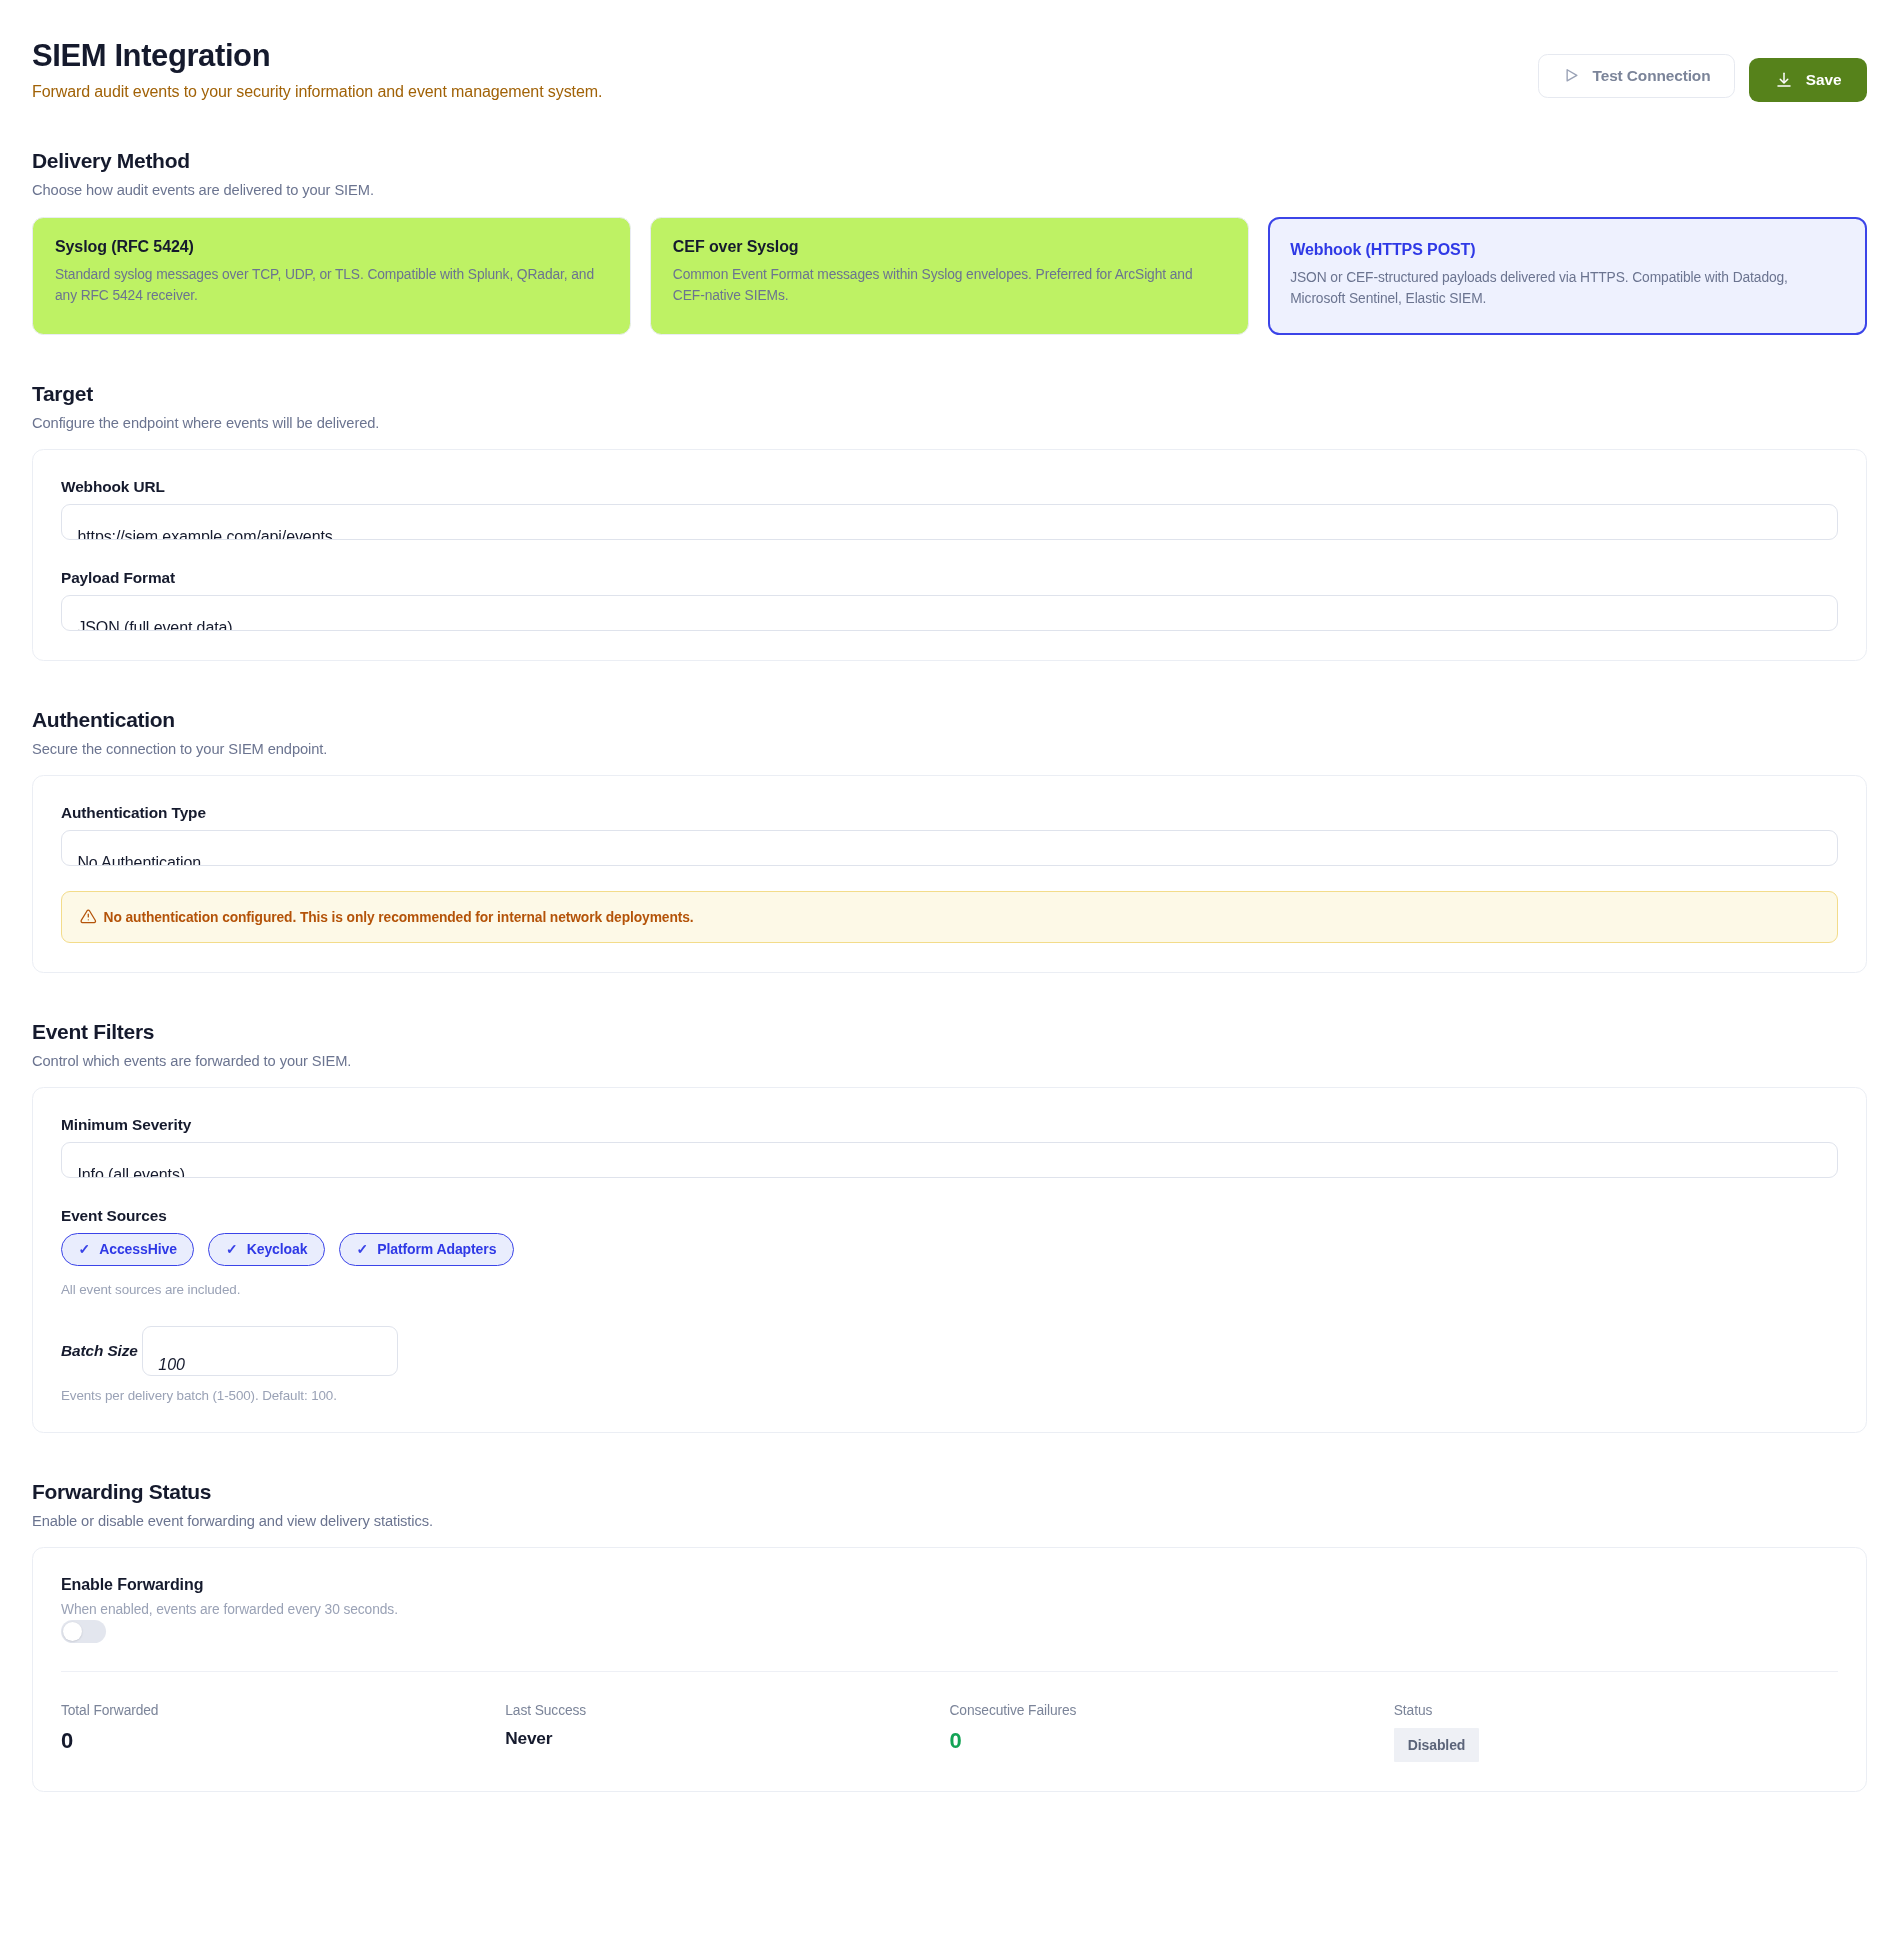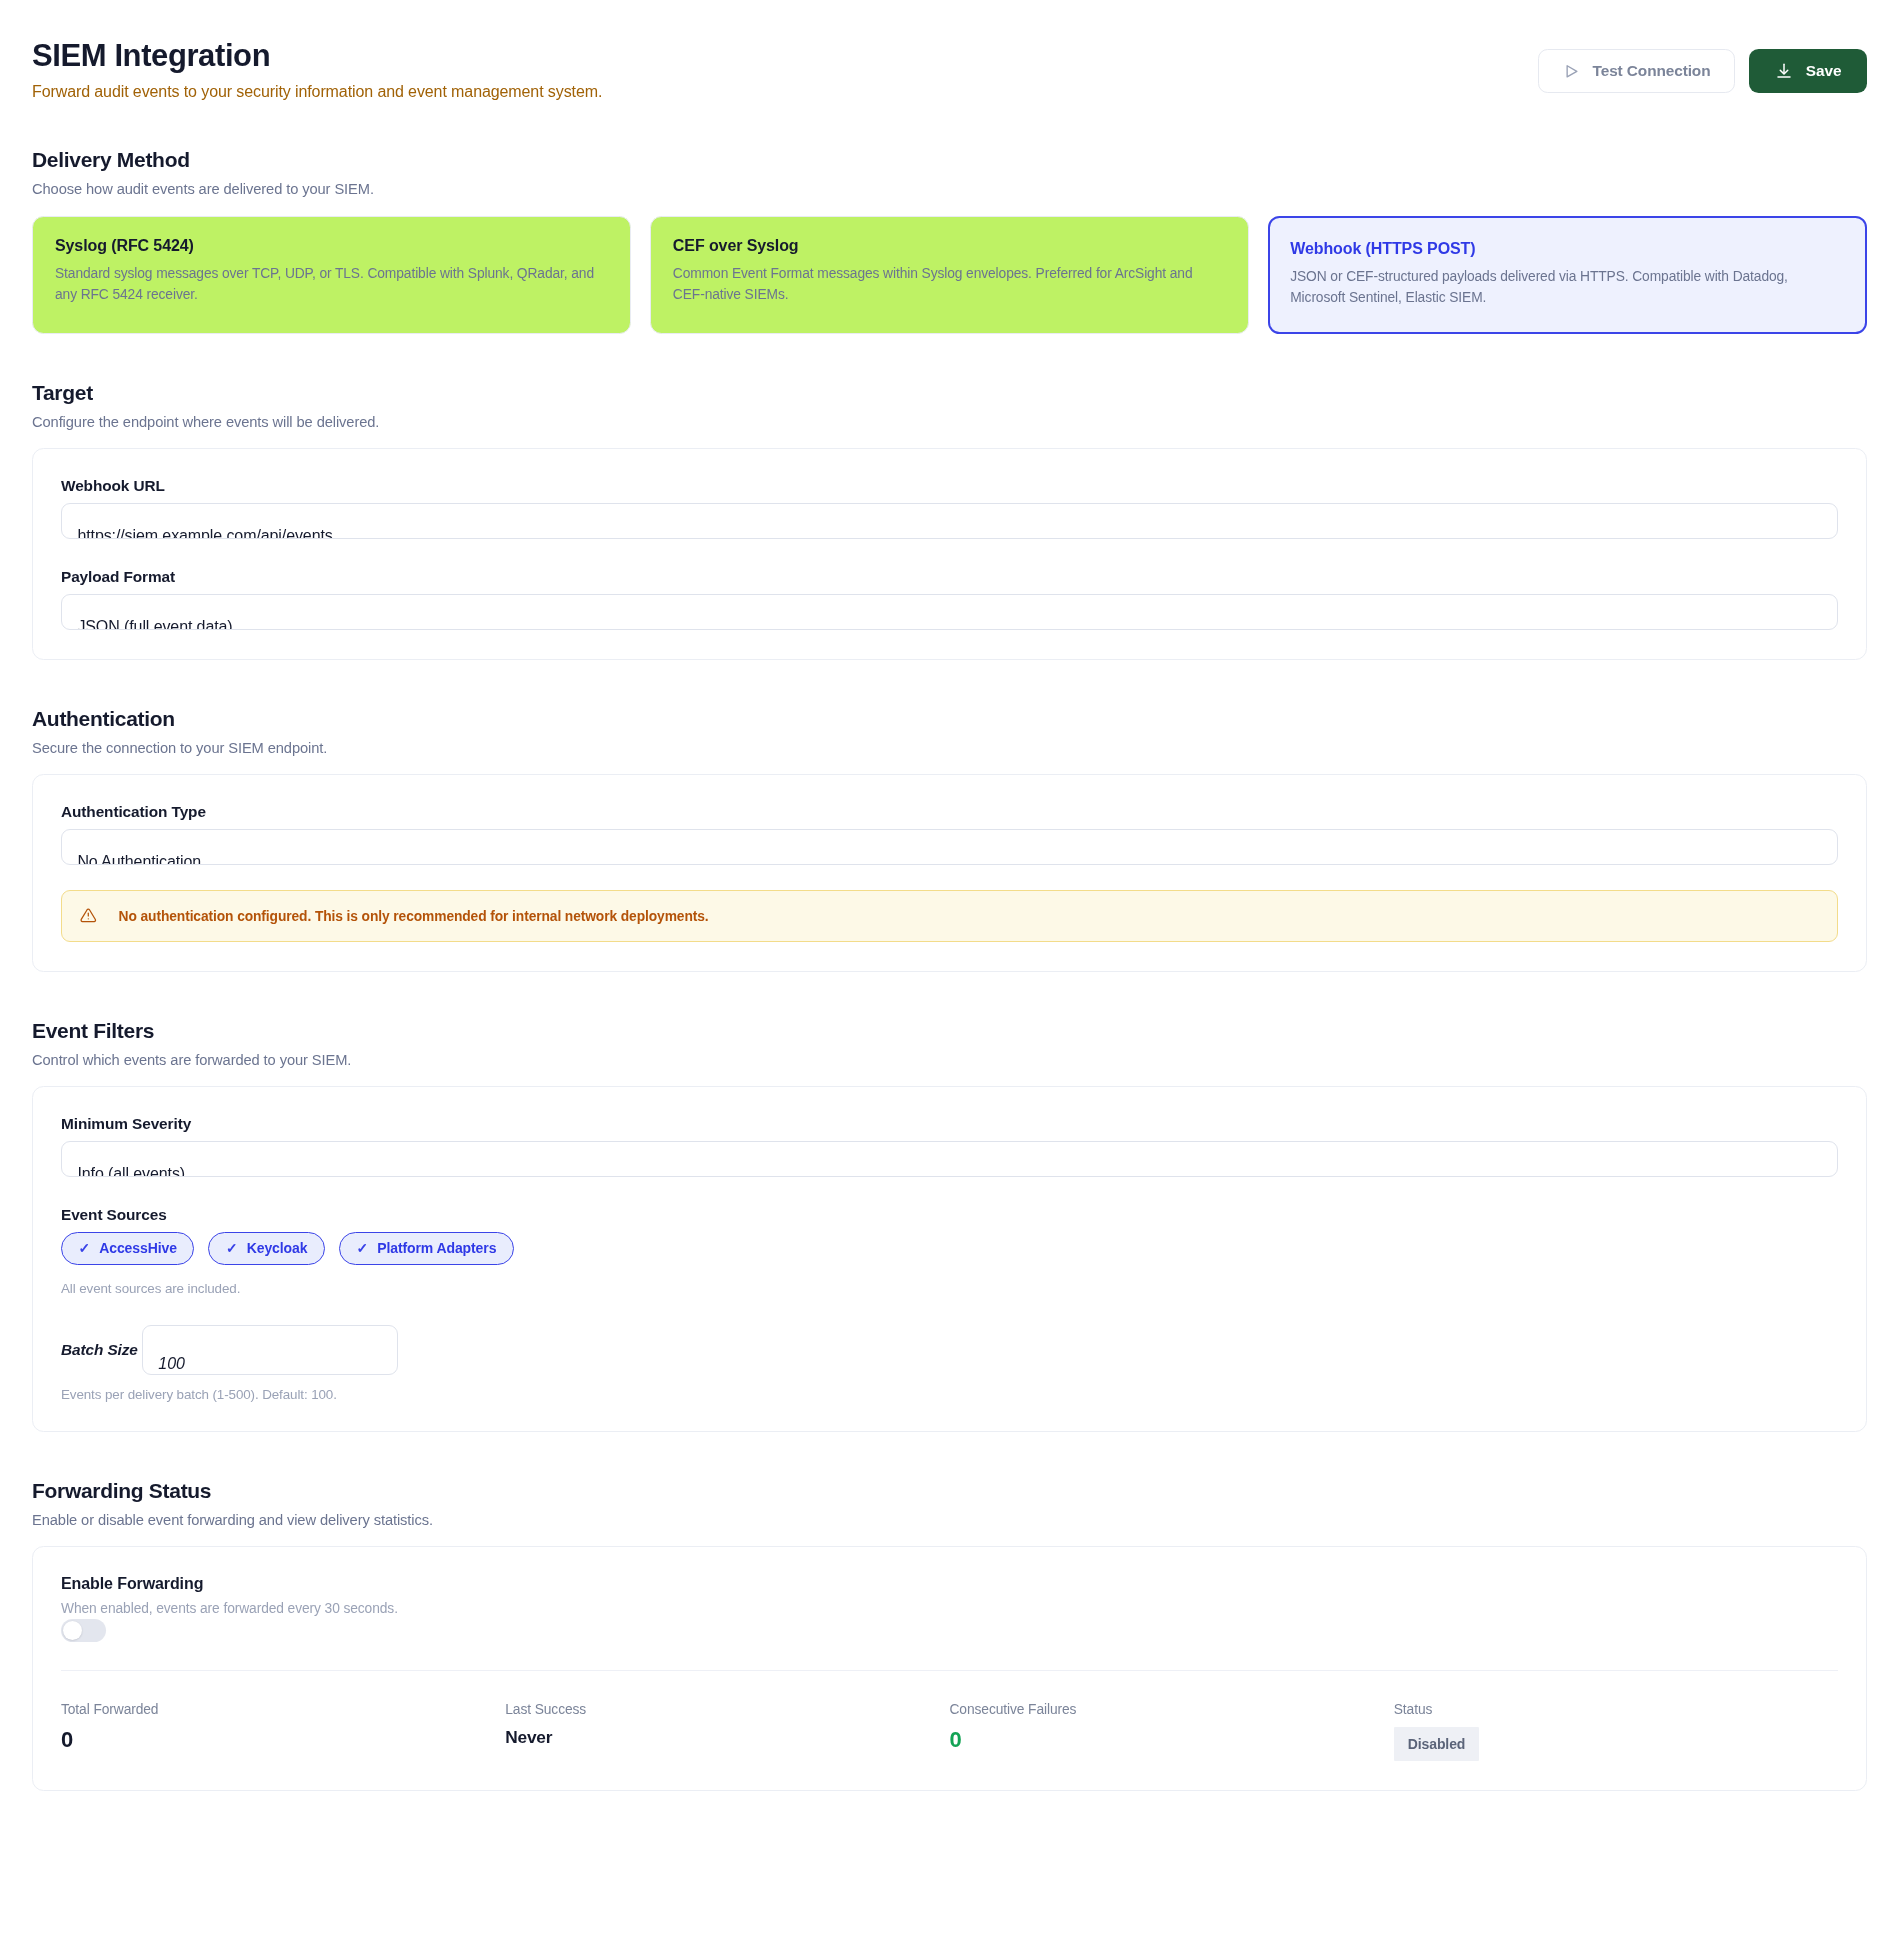--- a/index.html
+++ b/index.html
@@ -46,25 +46,26 @@
     cursor: pointer;
     white-space: nowrap;
   }
   .btn-ghost {
     background: #ffffff;
     border: 1.3px solid #e6e9f0;
     color: #7b8499;
     padding: 0 24px;
   }
   .btn-primary-disabled {
-    background: #14532d;
+    background: #4d7c0f;
     border: none;
     color: #ffffff;
     padding: 0 25.6px;
     opacity: .95;
+    margin-top: 9px;
   }
   .btn svg { display: block; }
 
   
   .section { margin-top: 47px; }
   .section:first-of-type { margin-top: 42px; }
   .section-title {
     font-size: 21px;
     font-weight: 700;
     color: #151a2d;
@@ -151,21 +152,21 @@
 
   
   .warning {
     margin-top: 25.6px;
     background: #fdf9e7;
     border: 1.3px solid #f3dc8a;
     border-radius: 9px;
     padding: 15.4px 18px;
     display: flex;
     align-items: center;
-    gap: 22px;
+    gap: 7px;
   }
   .warning-text {
     font-size: 13.8px;
     font-weight: 600;
     color: #b45309;
     letter-spacing: -0.1px;
   }
 
   
   .chips { display: flex; gap: 14px; margin-top: 6.4px; flex-wrap: wrap; }

